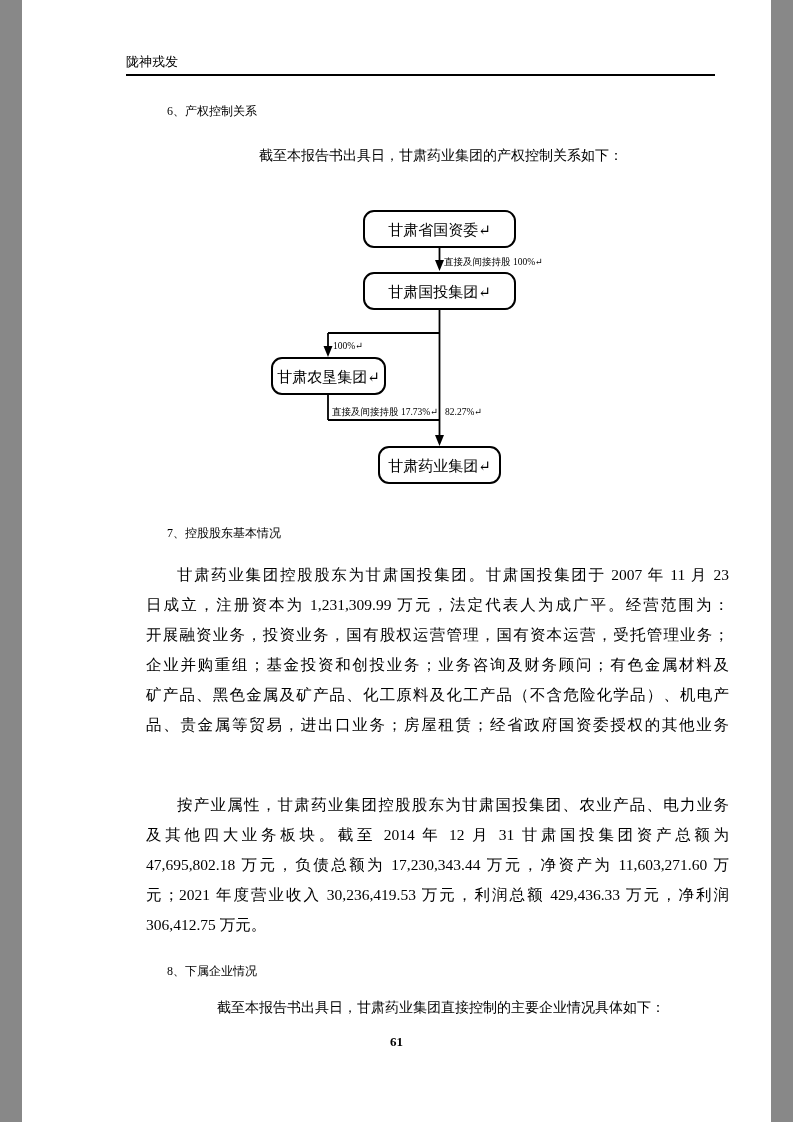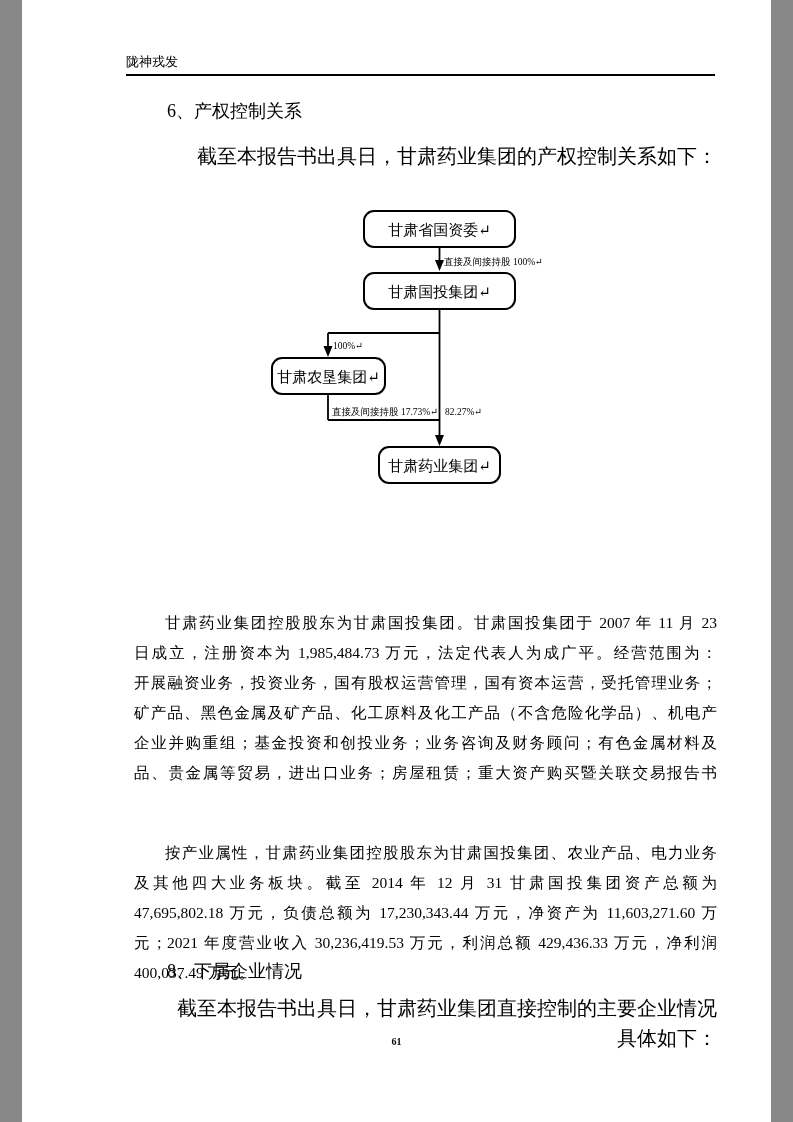--- a/index.html
+++ b/index.html
@@ -27,48 +27,47 @@
     position: absolute;
     left: 104px; top: 74px;
     width: 589px;
     border-top: 2px solid #000;
   }
   .heading {
     position: absolute;
     left: 112px;
     width: 583px;
     padding-left: 33px;
-    font-size: 18px;
+    font-size: 12px;
     line-height: 30px;
     text-align: left;
   }
   .para {
     position: absolute;
-    left: 112px;
+    left: 124px;
     width: 583px;
     font-size: 15.5px;
     line-height: 30px;
-    margin-top: 48px;
   }
   .line {
     text-align: justify;
     text-align-last: justify;
     height: 30px;
     overflow: visible;
   }
   .line.first { text-indent: 31px; }
   .line.last { text-align-last: left; }
   .intro {
     position: absolute;
     left: 112px;
     width: 583px;
     padding-left: 31px;
-    font-size: 20px;
+    font-size: 14px;
     line-height: 30px;
-    text-align: right;
+    text-align: center;
   }
   .diagram {
     position: absolute;
     left: 230px; top: 198px;
     width: 340px; height: 300px;
   }
   .diagram svg { display: block; }
   .node-text {
     font-family: "Liberation Serif", "DejaVu Serif", serif;
     font-size: 15px;
@@ -77,21 +76,21 @@
   .edge-text {
     font-family: "Liberation Serif", "DejaVu Serif", serif;
     font-size: 9.5px;
     fill: #000;
   }
   .footer {
     position: absolute;
     left: 0; top: 1032px;
     width: 100%;
     text-align: center;
-    font-size: 10px;
+    font-size: 13px;
     line-height: 20px;
     font-weight: bold;
   }
 </style>
 </head>
 <body>
 
 <div class="page">
 
   <div class="header-row">
@@ -127,36 +126,37 @@
       <text x="187.5" y="99" text-anchor="middle" class="node-text">甘肃国投集团↵</text>
 
       <rect x="20" y="160" width="113" height="36" rx="10" fill="#fff" stroke="#000" stroke-width="2"></rect>
       <text x="76.5" y="184" text-anchor="middle" class="node-text">甘肃农垦集团↵</text>
 
       <rect x="127" y="249" width="121" height="36" rx="10" fill="#fff" stroke="#000" stroke-width="2"></rect>
       <text x="187.5" y="273" text-anchor="middle" class="node-text">甘肃药业集团↵</text>
     </svg>
   </div>
 
+  <div class="heading" style="top:518px;">7、控股股东基本情况</div>
 
   <div class="para" style="top:560px;">
     <div class="line first">甘肃药业集团控股股东为甘肃国投集团。甘肃国投集团于 2007 年 11 月 23</div>
-    <div class="line">日成立，注册资本为 1,985,484.73 万元，法定代表人为成广平。经营范围为：</div>
+    <div class="line">日成立，注册资本为 1,231,309.99 万元，法定代表人为成广平。经营范围为：</div>
     <div class="line">开展融资业务，投资业务，国有股权运营管理，国有资本运营，受托管理业务；</div>
+    <div class="line">企业并购重组；基金投资和创投业务；业务咨询及财务顾问；有色金属材料及</div>
     <div class="line">矿产品、黑色金属及矿产品、化工原料及化工产品（不含危险化学品）、机电产</div>
-    <div class="line">企业并购重组；基金投资和创投业务；业务咨询及财务顾问；有色金属材料及</div>
-    <div class="line">品、贵金属等贸易，进出口业务；房屋租赁；重大资产购买暨关联交易报告书</div>
+    <div class="line">品、贵金属等贸易，进出口业务；房屋租赁；经省政府国资委授权的其他业务</div>
   </div>
 
   <div class="para" style="top:790px;">
     <div class="line first">按产业属性，甘肃药业集团控股股东为甘肃国投集团、农业产品、电力业务</div>
     <div class="line">及其他四大业务板块。截至 2014 年 12 月 31 甘肃国投集团资产总额为</div>
     <div class="line">47,695,802.18 万元，负债总额为 17,230,343.44 万元，净资产为 11,603,271.60 万</div>
     <div class="line">元；2021 年度营业收入 30,236,419.53 万元，利润总额 429,436.33 万元，净利润</div>
-    <div class="line last">400,037.49 万元。</div>
+    <div class="line last">306,412.75 万元。</div>
   </div>
 
   <div class="heading" style="top:956px;">8、下属企业情况</div>
   <div class="intro" style="top:993px;">截至本报告书出具日，甘肃药业集团直接控制的主要企业情况具体如下：</div>
 
   <div class="footer">61</div>
 
 </div>
 
 </body></html>

